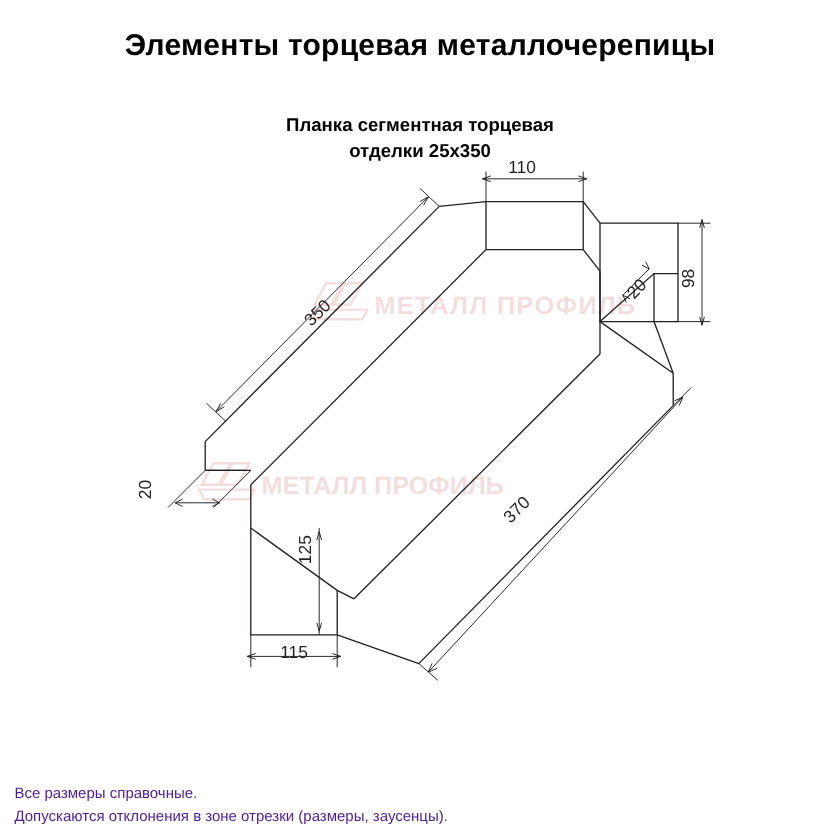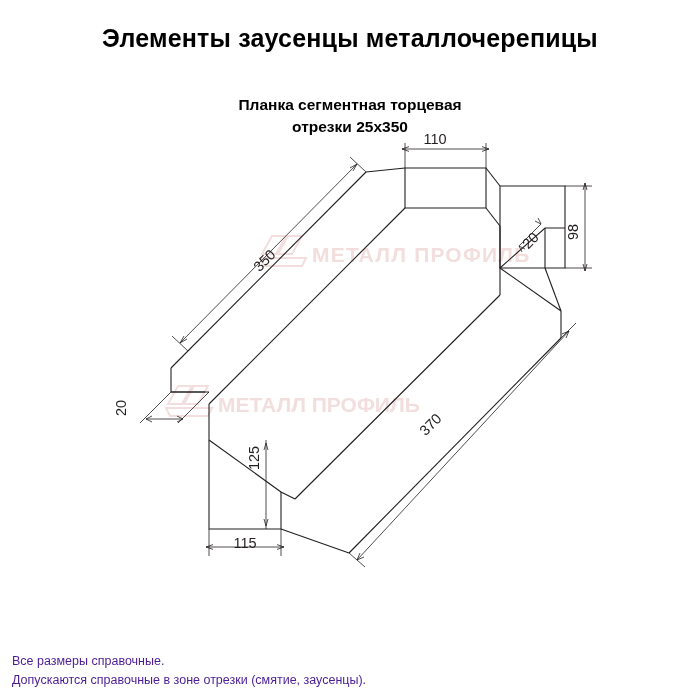--- a/index.html
+++ b/index.html
@@ -61,25 +61,25 @@
     font-weight: bold;
     letter-spacing: 1.2px;
     color: #f3dede;
   }
 </style>
 </head>
 <body>
 
 <div class="page">
 
-  <div class="title">Элементы заусенцы металлочерепицы</div>
+  <div class="title">Элементы торцевая металлочерепицы</div>
 
   <div class="subtitle">
     <div>Планка сегментная торцевая</div>
-    <div>отрезки 25х350</div>
+    <div>отделки 25х350</div>
   </div>
 
   <svg class="drawing" width="700" height="700" viewBox="0 0 700 700">
 
     <g opacity="1">
       <g transform="translate(262,232)">
         <path d="M0,22 L10,4 L24,4 L14,22 Z" fill="none" stroke="#f3dede" stroke-width="2"></path>
         <path d="M16,22 L26,4 L40,4 L30,22 Z" fill="none" stroke="#f3dede" stroke-width="2"></path>
         <path d="M-2,26 L44,26 L40,34 L2,34 Z" fill="none" stroke="#f3dede" stroke-width="2"></path>
       </g>
@@ -186,16 +186,16 @@
       <text x="126" y="408" text-anchor="middle" transform="rotate(-90 126,408)">20</text>
       <text x="259" y="458" text-anchor="middle" transform="rotate(-90 259,458)">125</text>
       <text x="245" y="548" text-anchor="middle">115</text>
       <text x="434" y="428" text-anchor="middle" transform="rotate(-45 434,428)">370</text>
     </g>
 
   </svg>
 
   <div class="footer">
     <div>Все размеры справочные.</div>
-    <div>Допускаются справочные в зоне отрезки (смятие, заусенцы).</div>
+    <div>Допускаются отклонения в зоне отрезки (размеры, заусенцы).</div>
   </div>
 
 </div>
 
 </body></html>

